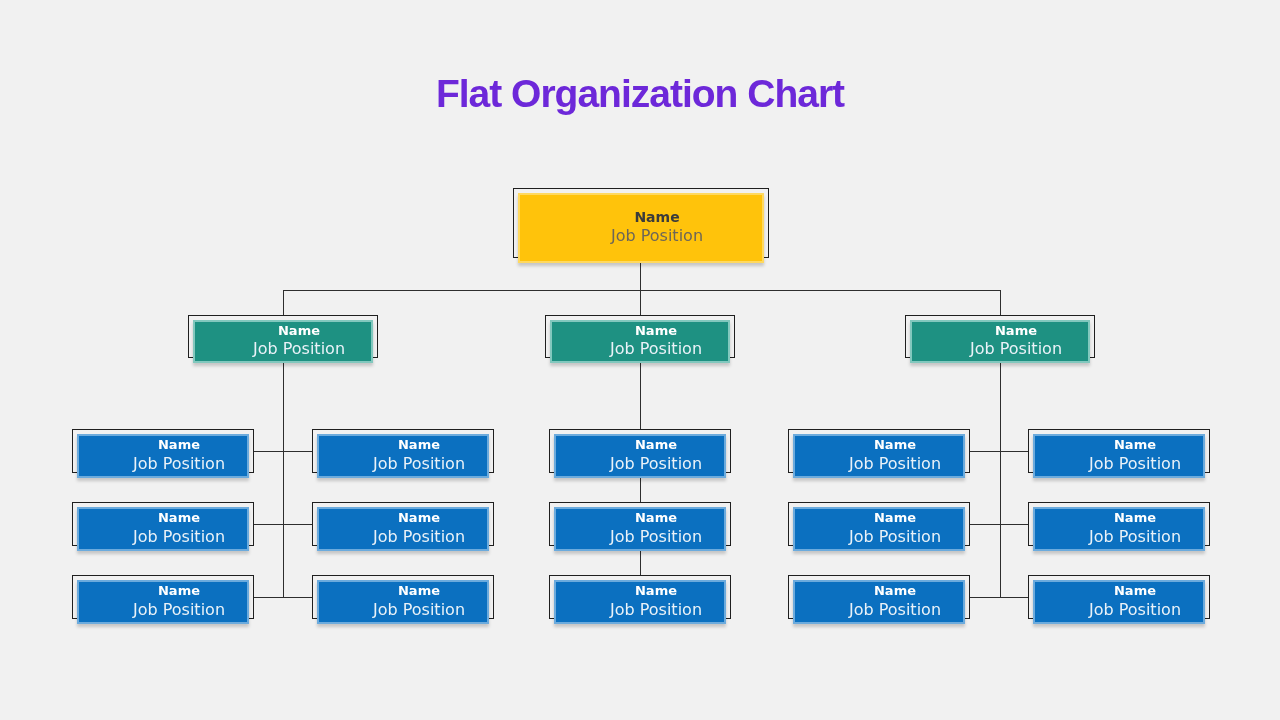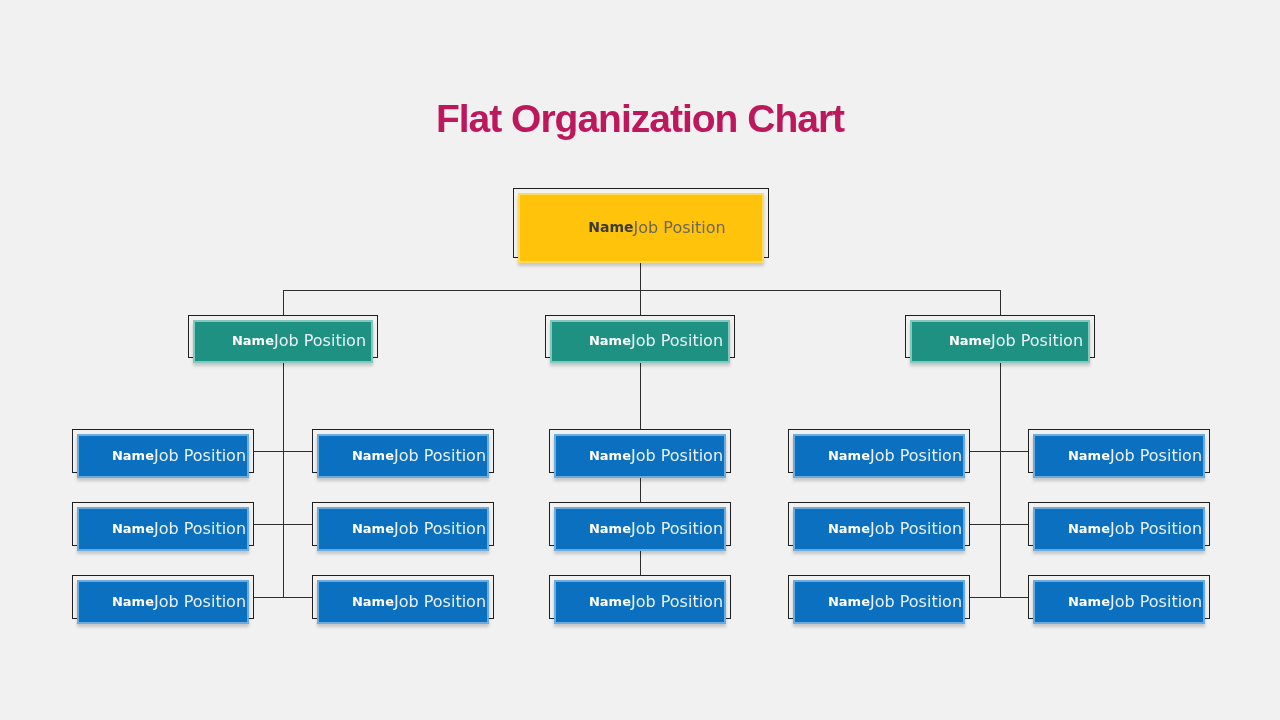--- a/index.html
+++ b/index.html
@@ -2,29 +2,29 @@
 <html><head>
 <meta charset="utf-8">
 <style>
   html,body{margin:0;padding:0;}
   .canvas{
     position:relative;width:1280px;height:720px;overflow:hidden;
     background:#F1F1F1;
     font-family:"DejaVu Sans","Liberation Sans",sans-serif;
   }
   .title{
-    position:absolute;left:0;right:0;top:97px;text-align:center;
+    position:absolute;left:0;right:0;top:72px;text-align:center;
     font-family:"Liberation Sans","DejaVu Sans",sans-serif;
-    font-weight:800;font-size:39px;letter-spacing:-1px;color:#be185d;
+    font-weight:800;font-size:39px;letter-spacing:-1px;color:#6d28d9;
   }
   .line{position:absolute;background:#2E2E2E;}
   .node{position:absolute;border:1.5px solid #1F1F1F;box-sizing:border-box;}
   .node .fill{
     position:absolute;left:4px;right:4px;top:4px;height:calc(100% + 2px);
-    box-sizing:border-box;display:flex;flex-direction:row;
+    box-sizing:border-box;display:flex;flex-direction:column;
     align-items:center;justify-content:center;
     box-shadow:0 3px 3px rgba(0,0,0,0.18);
     padding-left:32px;
   }
   .l1{width:256px;height:70px;}
   .l2{width:190px;height:43px;}
   .l3{width:182px;height:44px;}
   .l1 .fill{background:#FFC30B;border:2px solid rgba(255,244,200,0.45);}
   .l2 .fill{background:#1E9182;border:2px solid rgba(214,245,240,0.55);}
   .l3 .fill{background:#0B70C0;border:2px solid rgba(205,230,250,0.5);}

